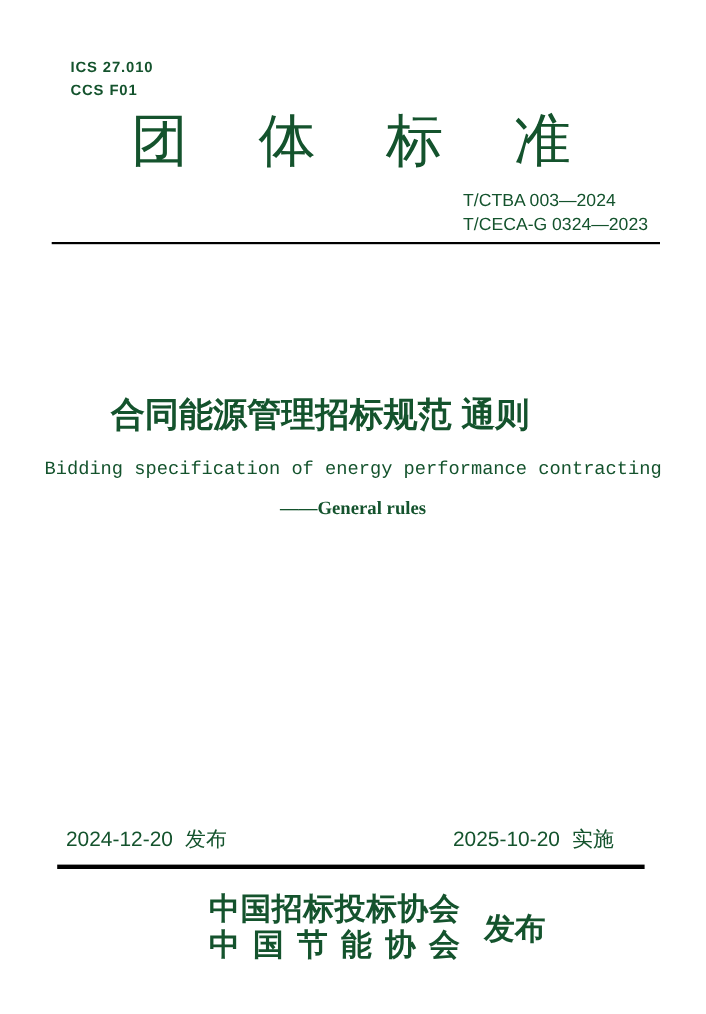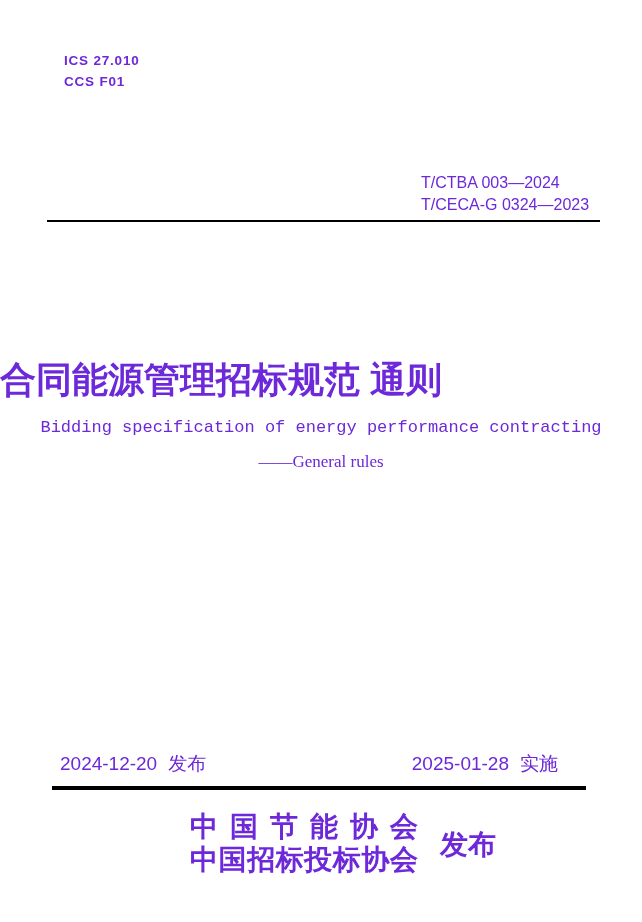--- a/index.html
+++ b/index.html
@@ -5,21 +5,21 @@
   html, body {
     margin: 0;
     padding: 0;
     background: #ffffff;
   }
   .page {
     position: relative;
     width: 642px;
     height: 922px;
     background: #ffffff;
-    color: #6d28d9;
+    color: #14532d;
     font-family: "Liberation Sans", sans-serif;
     overflow: hidden;
   }
 
   
   .codes {
     position: absolute;
     left: 64px;
     top: 50px;
     font-size: 13.5px;
@@ -63,21 +63,22 @@
     height: 2px;
     background: #000000;
   }
 
   
   .main-title {
     position: absolute;
     left: 0;
     top: 356px;
     width: 582px;
-    font-size: 36px;
+    text-align: center;
+    font-size: 31px;
     font-weight: bold;
     font-family: "Liberation Sans", sans-serif;
     white-space: nowrap;
   }
 
   .title-en {
     position: absolute;
     left: 0;
     top: 418px;
     width: 642px;
@@ -86,20 +87,21 @@
     font-size: 17px;
   }
   .title-en-sub {
     position: absolute;
     left: 0;
     top: 452px;
     width: 642px;
     text-align: center;
     font-family: "Liberation Serif", serif;
     font-size: 17px;
+    font-weight: bold;
   }
 
   
   .date-row {
     position: absolute;
     left: 60px;
     top: 752px;
     width: 498px;
     display: flex;
     justify-content: space-between;
@@ -148,47 +150,48 @@
 </head>
 <body>
 
 <div class="page">
 
   <div class="codes">
     <div>ICS 27.010</div>
     <div>CCS F01</div>
   </div>
 
+  <div class="doc-type">团体标准</div>
 
   <div class="std-numbers">
     <div>T/CTBA 003—2024</div>
     <div>T/CECA-G 0324—2023</div>
   </div>
 
   <div class="rule-top"></div>
 
   <div class="main-title">合同能源管理招标规范 通则</div>
 
   <div class="title-en">Bidding specification of energy performance contracting</div>
 
   <div class="title-en-sub">——General rules</div>
 
   <div class="date-row">
     <div class="date-group">
       <span>2024-12-20</span>
       <span class="date-label">发布</span>
     </div>
     <div class="date-group">
-      <span>2025-01-28</span>
+      <span>2025-10-20</span>
       <span class="date-label">实施</span>
     </div>
   </div>
 
   <div class="rule-bottom"></div>
 
   <div class="pub-names">
+    <div class="pub-line">中国招标投标协会</div>
     <div class="pub-line">中国节能协会</div>
-    <div class="pub-line">中国招标投标协会</div>
   </div>
 
   <div class="pub-label">发布</div>
 
 </div>
 
 </body></html>

